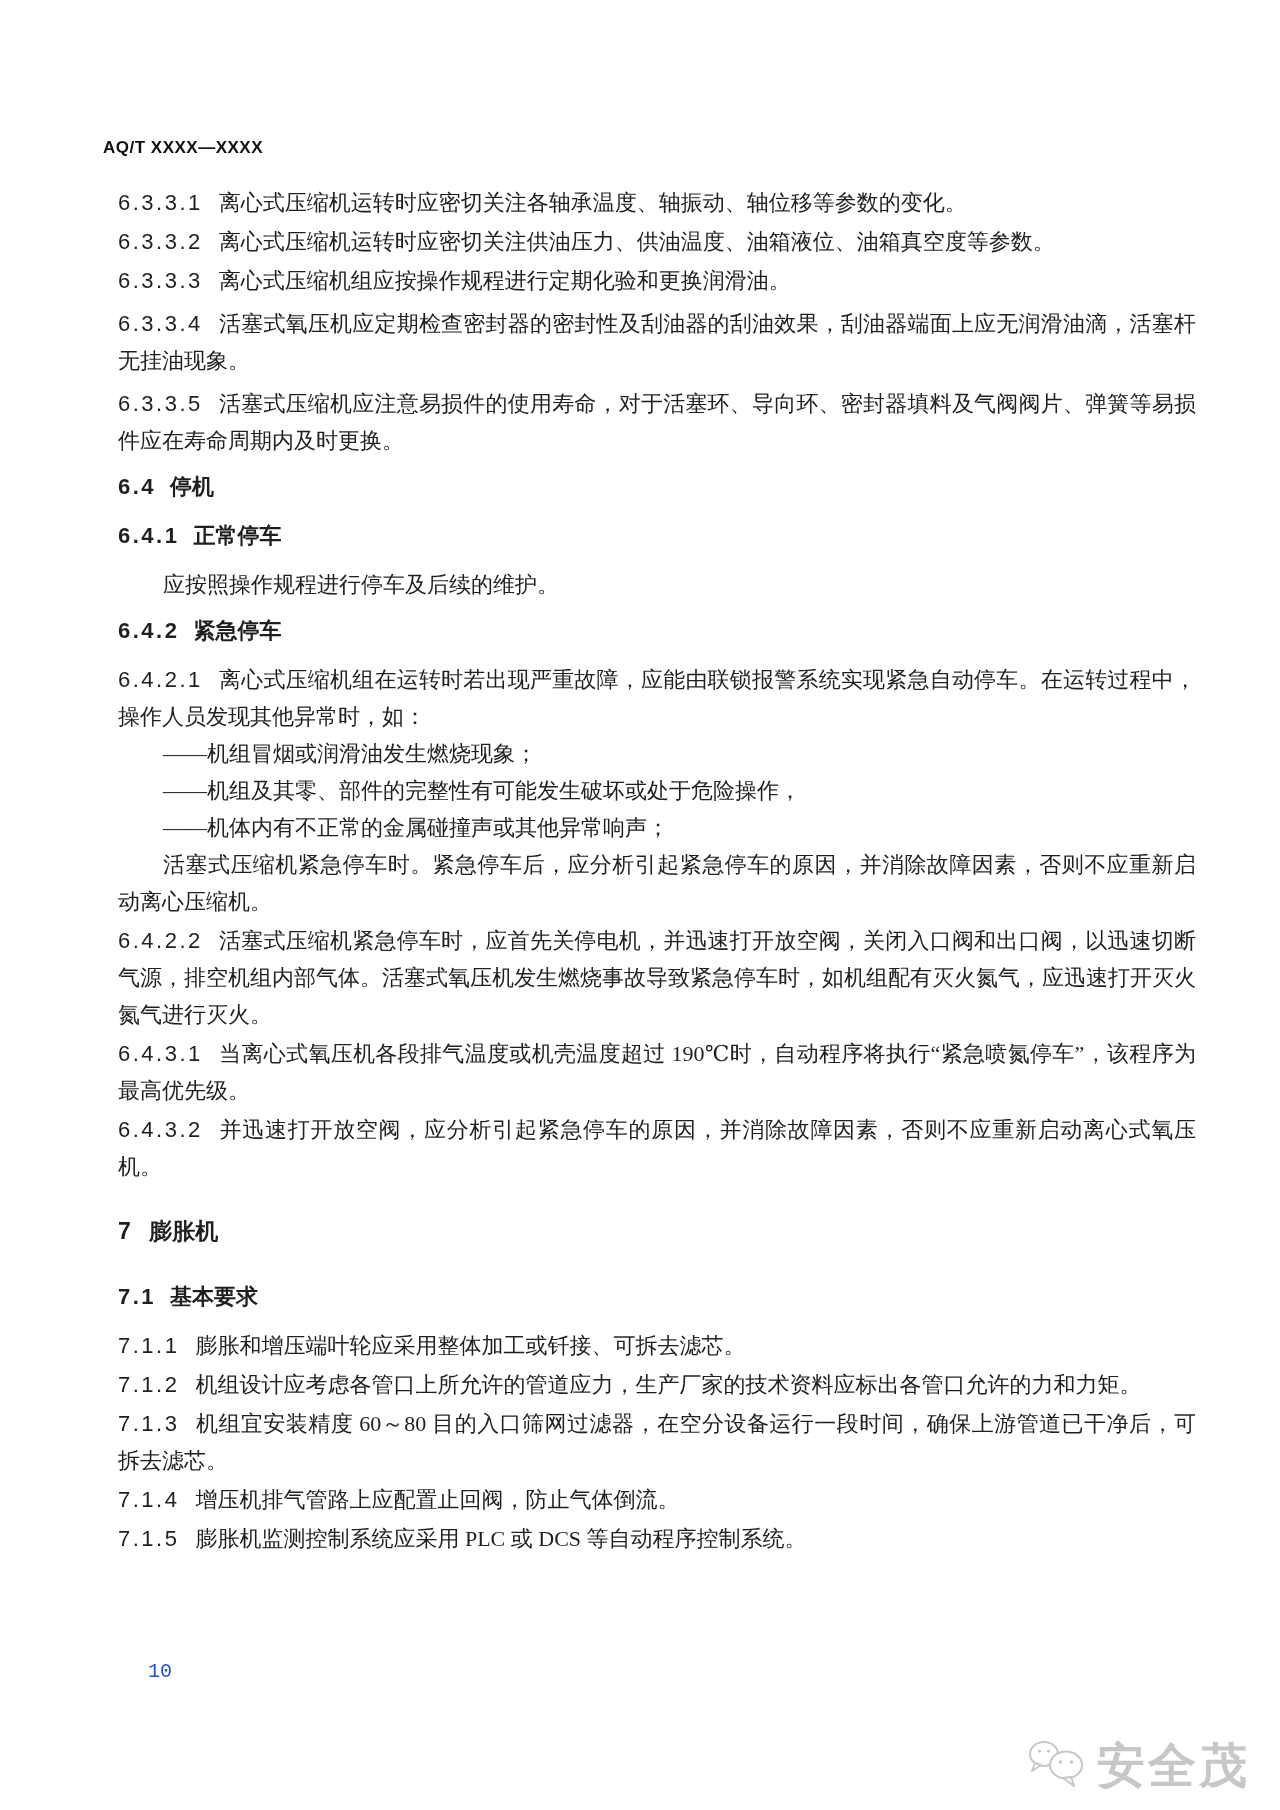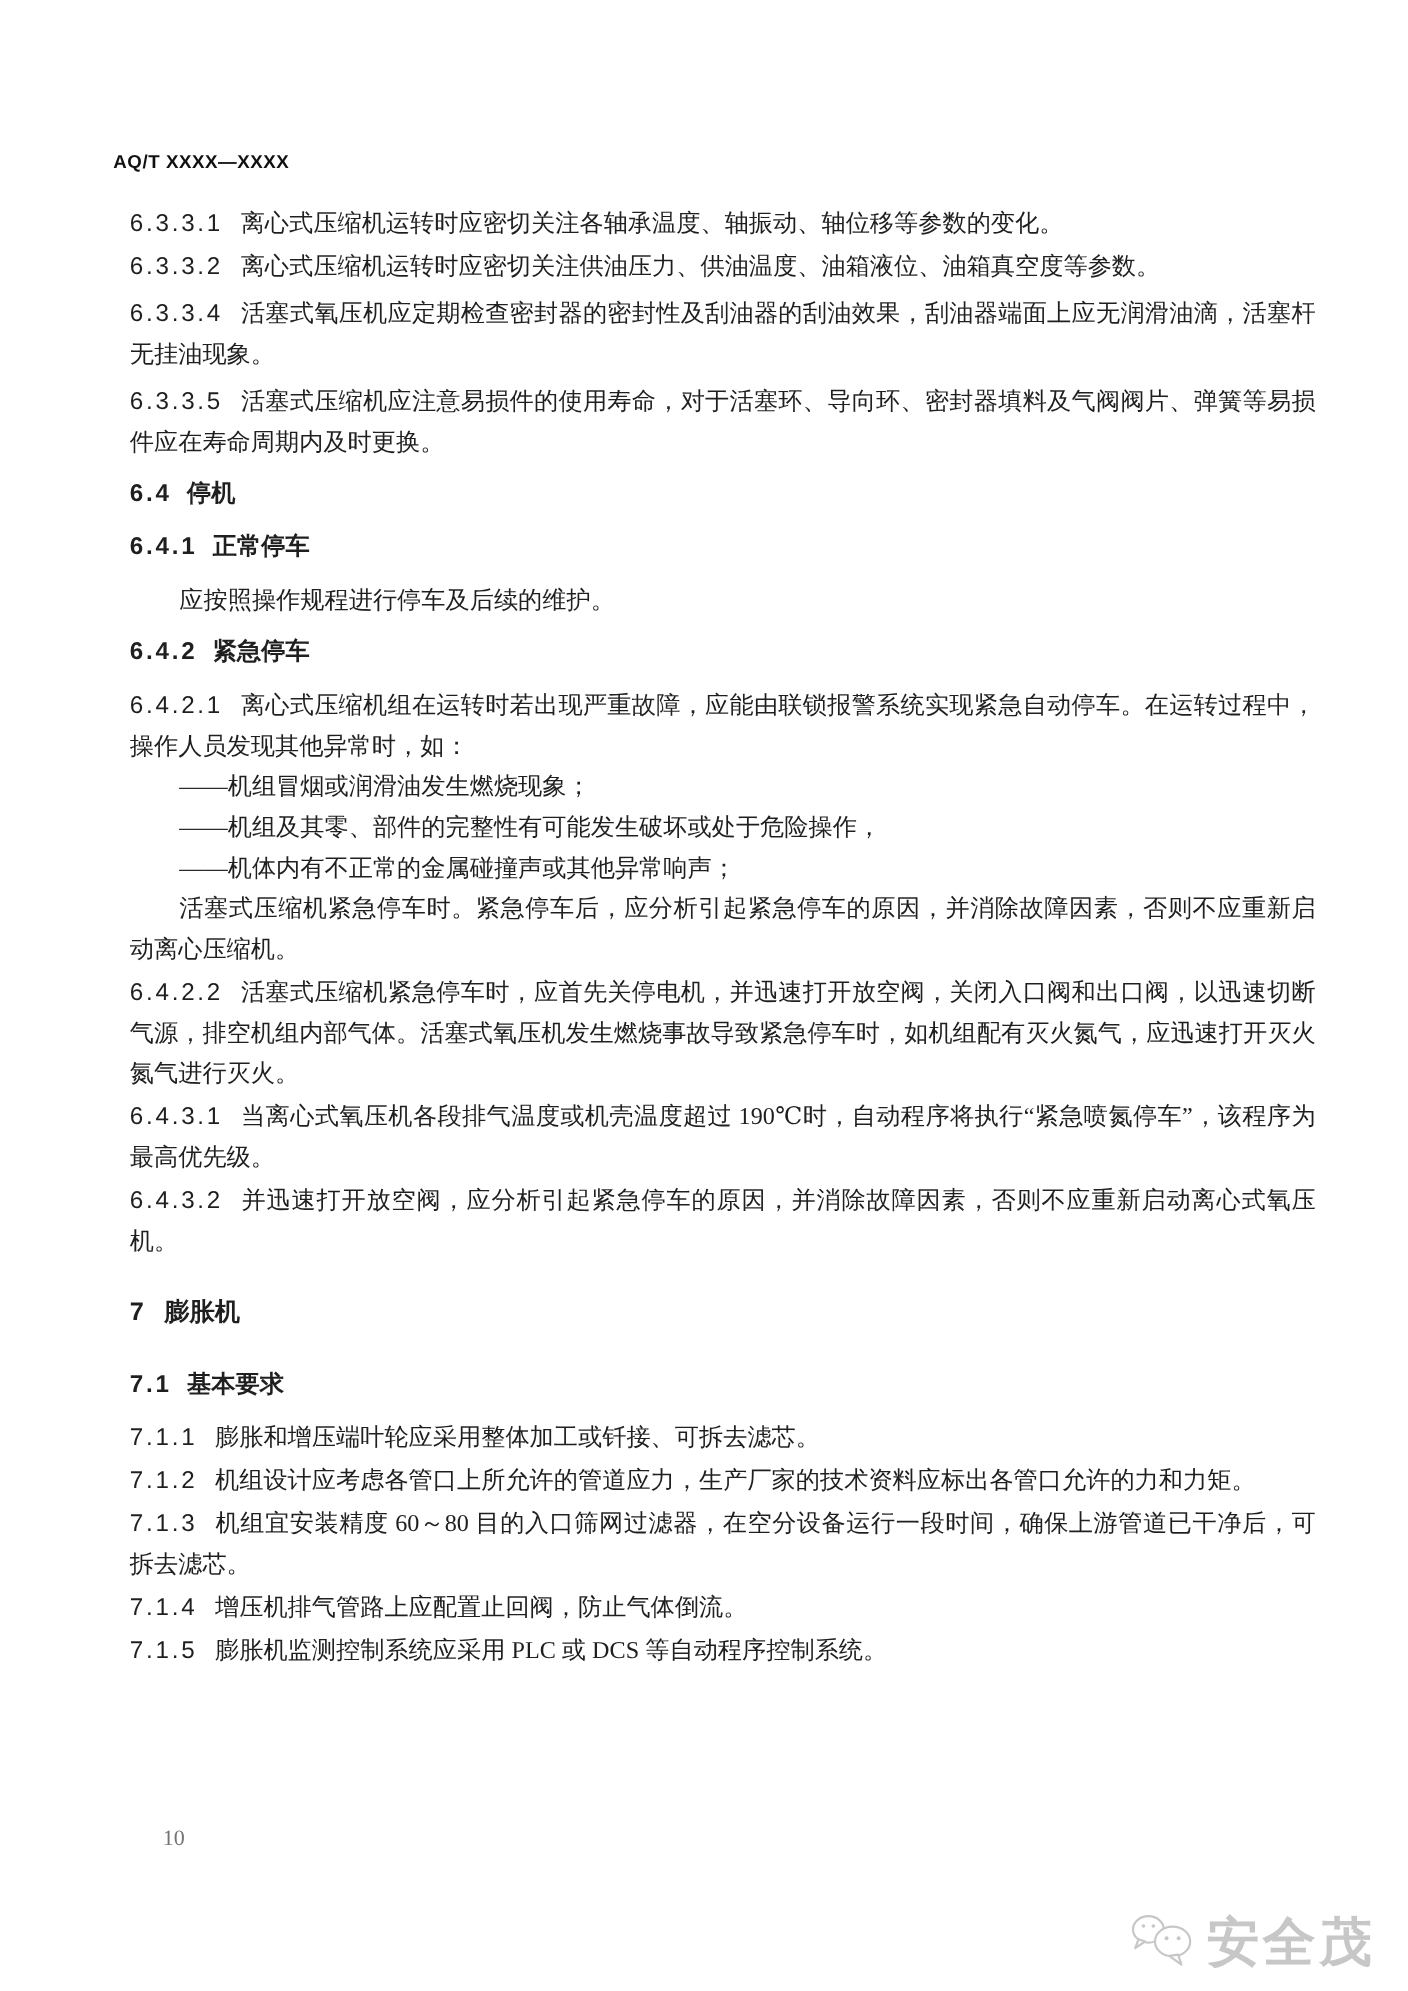--- a/index.html
+++ b/index.html
@@ -47,22 +47,22 @@
   .h-chapter {
     font-family: "Liberation Sans", "DejaVu Sans", sans-serif;
     font-weight: bold; font-size: 23px; line-height: 37px;
     margin-top: 28px !important; margin-bottom: 28px !important;
     text-align: left;
   }
   .h-chapter .num { font-weight: bold; margin-right: 16px; }
 
   .page-number {
     position: absolute; left: 148px; top: 1660px;
-    font-size: 20px; color: #737373;
-    font-family: Liberation Serif, serif;
+    font-size: 20px; color: #1d4ed8;
+    font-family: Liberation Mono, monospace;
   }
 
   .watermark {
     position: absolute; right: 30px; top: 1734px;
     display: flex; align-items: center; gap: 8px;
     color: #c7c7c7;
   }
   .watermark .wm-text {
     font-family: "Liberation Sans", "DejaVu Sans", sans-serif;
     font-size: 48px; font-weight: bold; letter-spacing: 3px;
@@ -76,20 +76,21 @@
 <div class="page">
 
   <div class="doc-header">AQ/T XXXX—XXXX</div>
 
   <div class="content">
 
     <p class="clause"><span class="num">6.3.3.1</span><span>离心式压缩机运转时应密切关注各轴承温度、轴振动、轴位移等参数的变化。</span></p>
 
     <p class="clause"><span class="num">6.3.3.2</span><span>离心式压缩机运转时应密切关注供油压力、供油温度、油箱液位、油箱真空度等参数。</span></p>
 
+    <p class="clause"><span class="num">6.3.3.3</span><span>离心式压缩机组应按操作规程进行定期化验和更换润滑油。</span></p>
 
     <p class="clause" style="margin-top:6px"><span class="num">6.3.3.4</span><span>活塞式氧压机应定期检查密封器的密封性及刮油器的刮油效果，刮油器端面上应无润滑油滴，活塞杆无挂油现象。</span></p>
 
     <p class="clause" style="margin-top:6px"><span class="num">6.3.3.5</span><span>活塞式压缩机应注意易损件的使用寿命，对于活塞环、导向环、密封器填料及气阀阀片、弹簧等易损件应在寿命周期内及时更换。</span></p>
 
     <h2 class="h-sec"><span class="num">6.4</span><span>停机</span></h2>
 
     <h3 class="h-sec"><span class="num">6.4.1</span><span>正常停车</span></h3>
 
     <p class="indent">应按照操作规程进行停车及后续的维护。</p>

